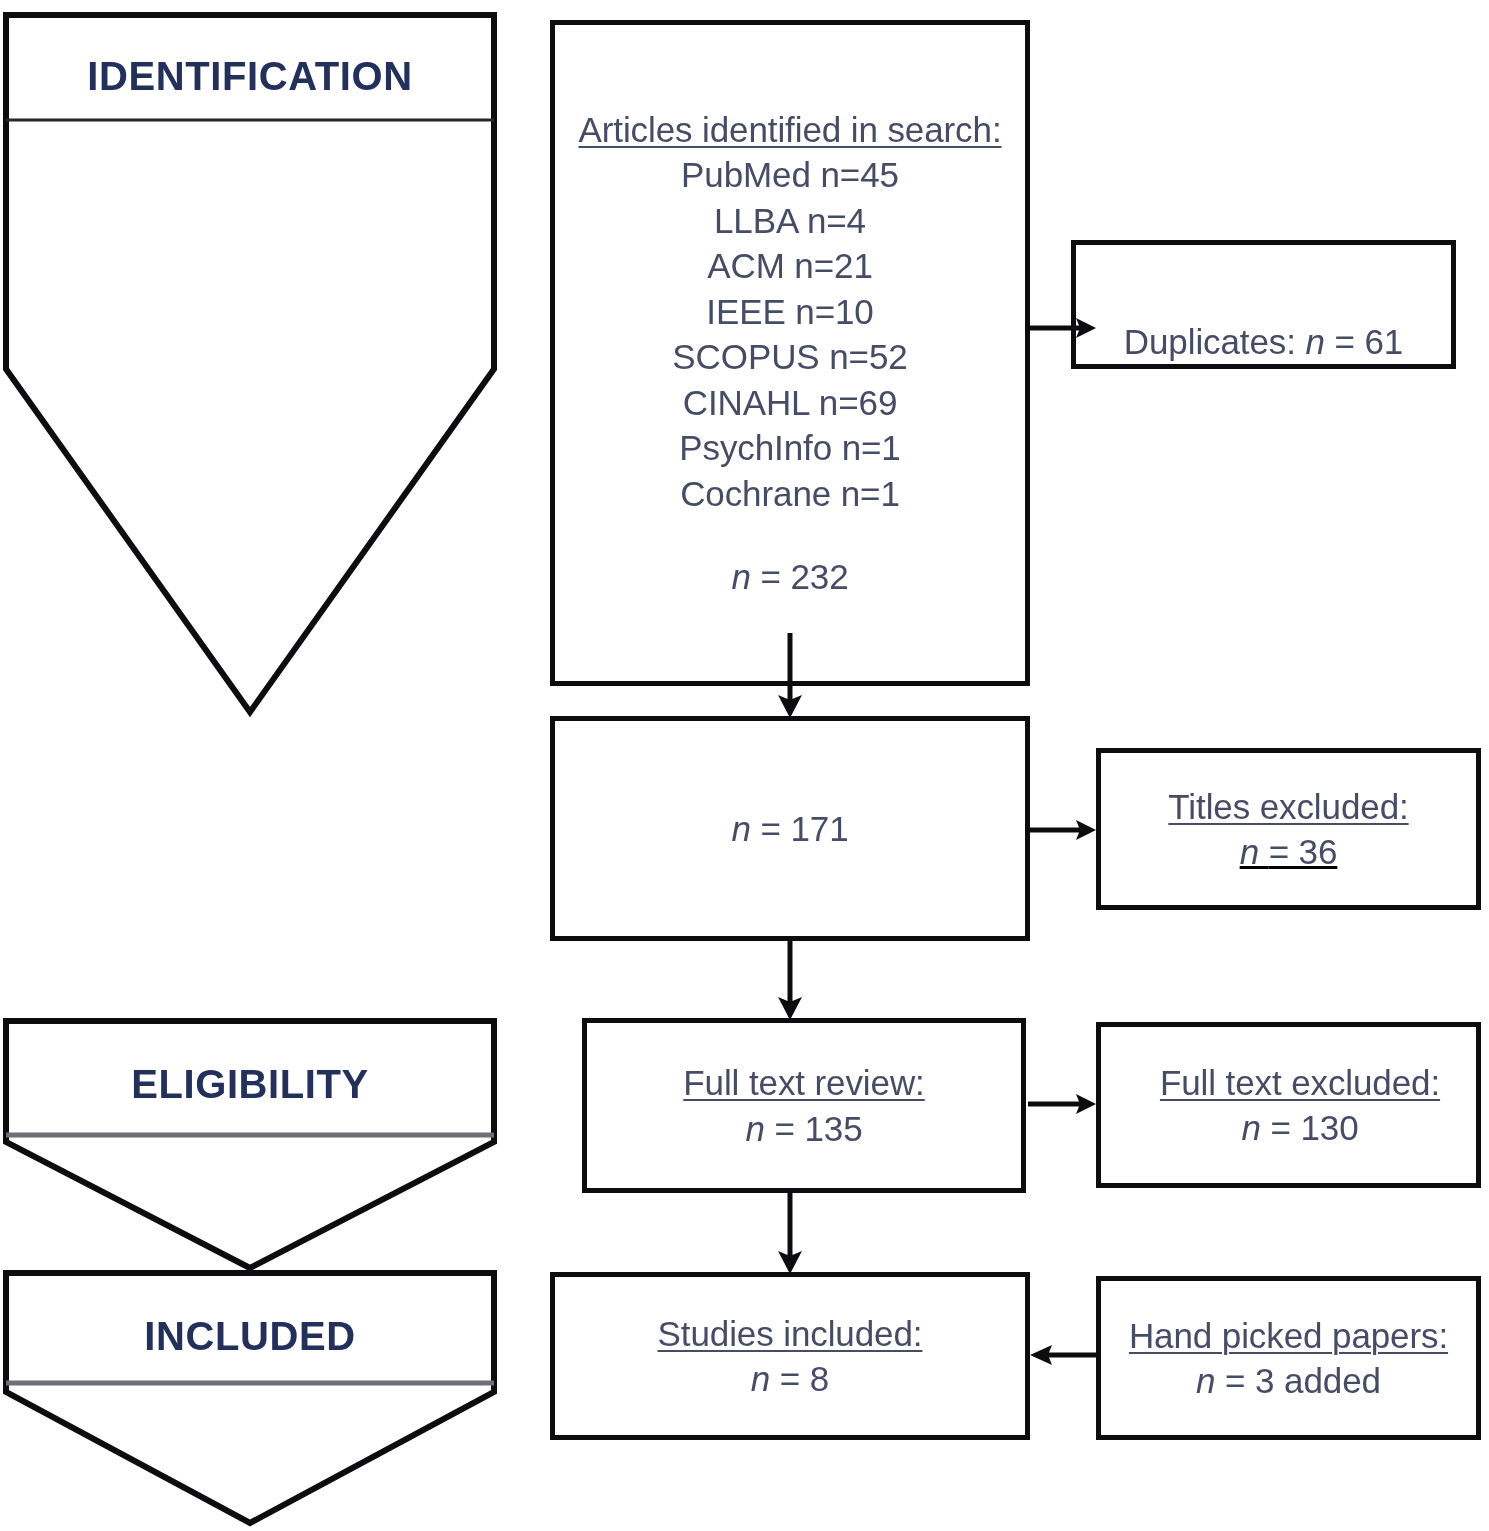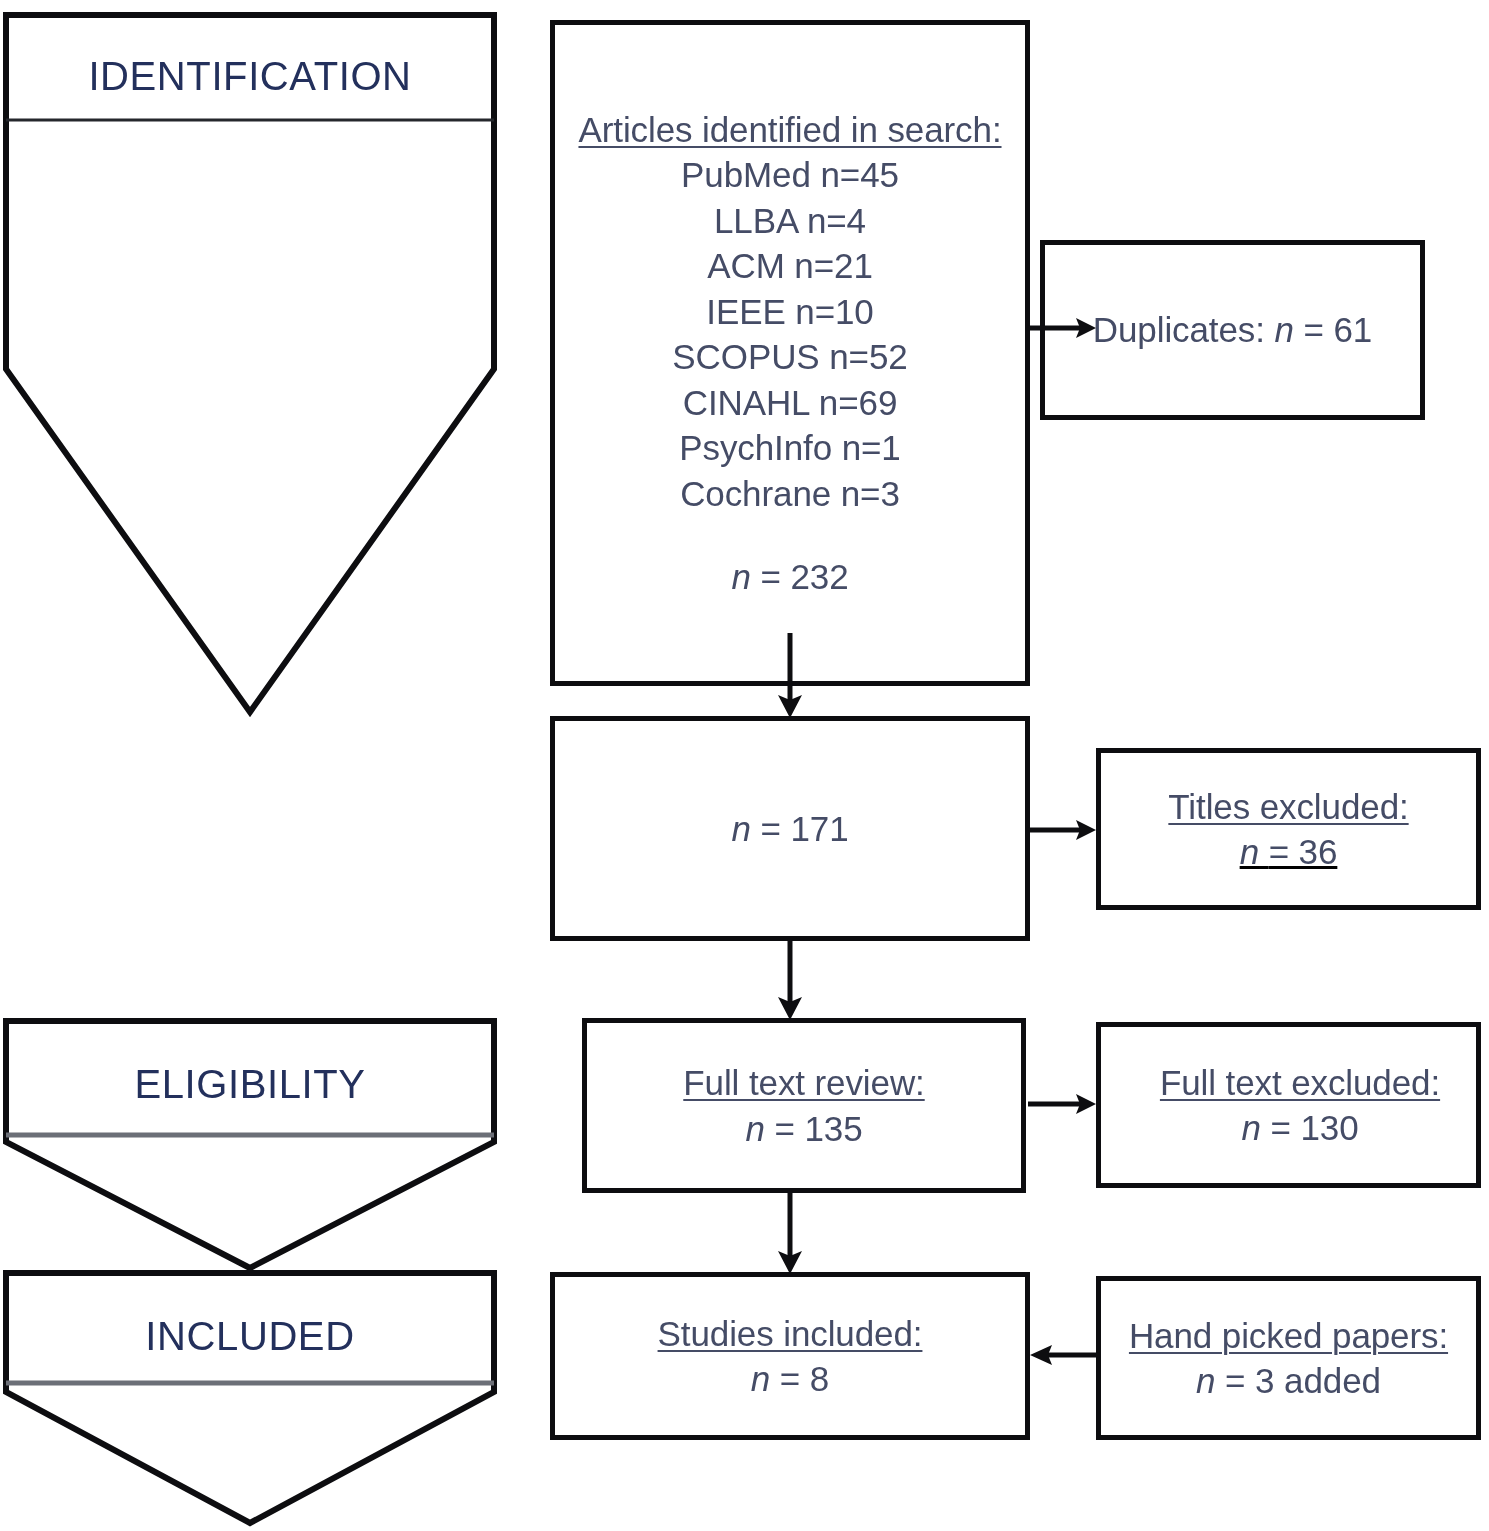--- a/index.html
+++ b/index.html
@@ -57,21 +57,21 @@
     width: 500px;
   }
   .funnel svg { display: block; overflow: visible; }
   .stage-label {
     position: absolute;
     width: 100%;
     text-align: center;
     color: #23305c;
     font-size: 40px;
     letter-spacing: 0.6px;
-    font-weight: 400;
+    font-weight: 700;
     white-space: nowrap;
   }
 
   
   .conn { position: absolute; }
   .conn svg { display: block; overflow: visible; }
 </style>
 </head>
 <body>
 
@@ -107,30 +107,30 @@
       <div class="row">
         <span class="hdr-ul">Articles identified in search:</span>
       </div>
       <div class="row">PubMed n=45</div>
       <div class="row">LLBA n=4</div>
       <div class="row">ACM n=21</div>
       <div class="row">IEEE n=10</div>
       <div class="row">SCOPUS n=52</div>
       <div class="row">CINAHL n=69</div>
       <div class="row">PsychInfo n=1</div>
-      <div class="row">Cochrane n=3</div>
+      <div class="row">Cochrane n=1</div>
       <div class="gap"></div>
       <div class="row">
         <span class="ital">n</span>
         <span>= 232</span>
       </div>
     </div>
   </div>
 
-  <div class="pbox" style="left:1040px; top:240px; width:385px; height:180px;">
+  <div class="pbox" style="left:1071px; top:240px; width:385px; height:129px;align-items:flex-end;">
     <div class="inner">
       <span>Duplicates:</span>
       <span class="ital">n</span>
       <span>= 61</span>
     </div>
   </div>
 
   <div class="pbox" style="left:550px; top:716px; width:480px; height:225px;">
     <div class="inner">
       <div>

